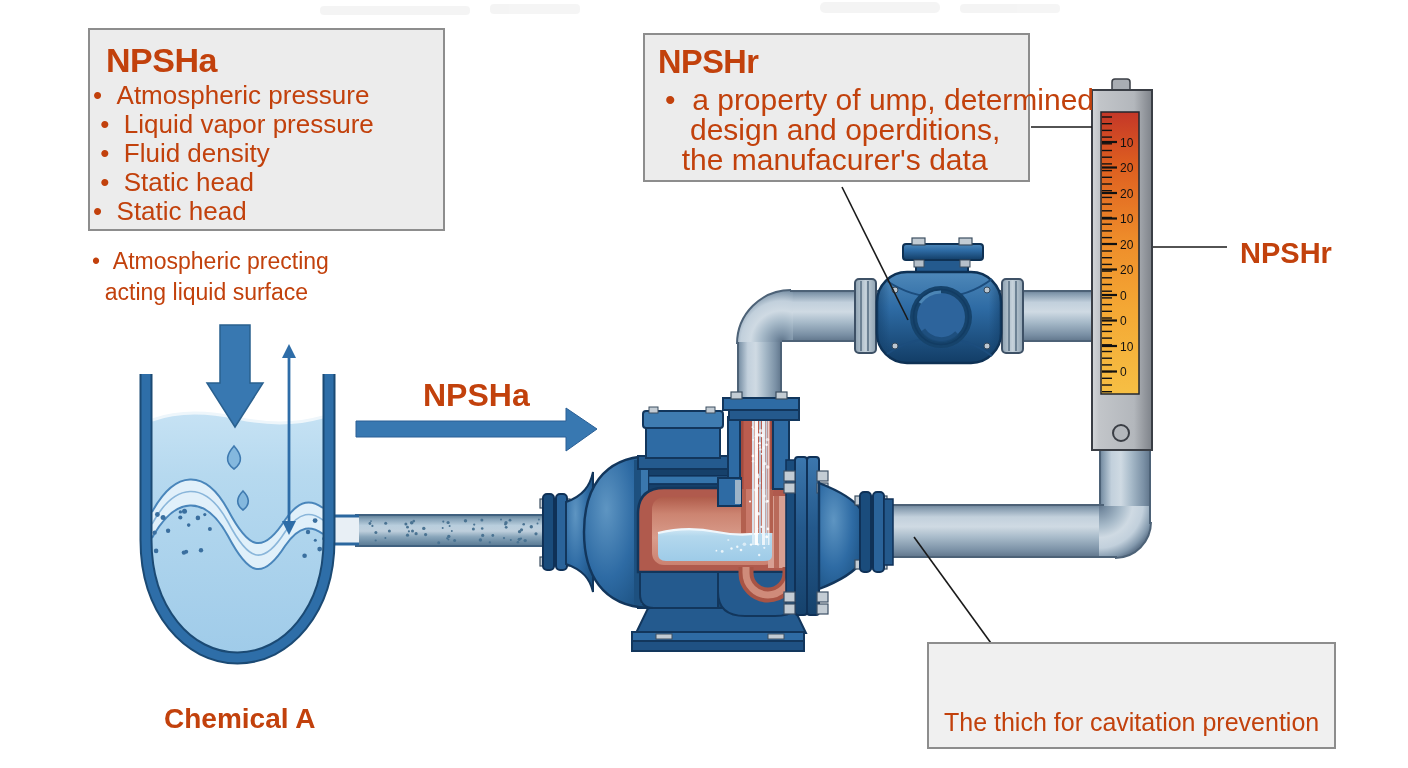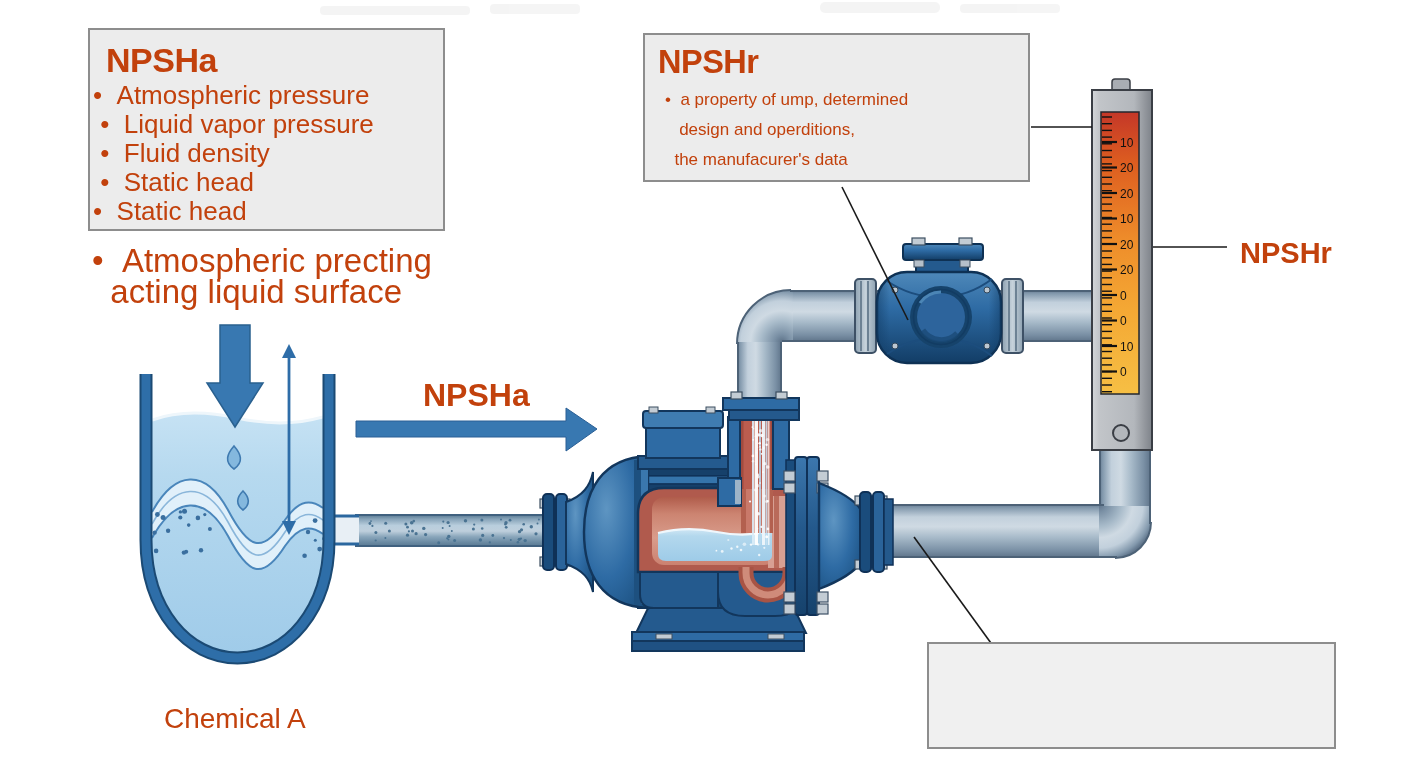--- a/index.html
+++ b/index.html
@@ -535,24 +535,25 @@
   <line x1="1031" y1="127" x2="1092" y2="127"></line>
   <line x1="1153" y1="247" x2="1227" y2="247"></line>
   <line x1="914" y1="537" x2="996" y2="650"></line>
 </g>
 </svg>
 
 <div class="box" style="left:88px;top:28px;width:357px;height:203px;"></div>
 <div class="t" style="left:106px;top:41px;font-size:34px;font-weight:bold;letter-spacing:-0.5px;">NPSHa</div>
 <div class="t" style="left:93px;top:81px;font-size:26px;line-height:29px;">•&nbsp;&nbsp;Atmospheric pressure<br>&nbsp;•&nbsp;&nbsp;Liquid vapor pressure<br>&nbsp;•&nbsp;&nbsp;Fluid density<br>&nbsp;•&nbsp;&nbsp;Static head<br>•&nbsp;&nbsp;Static head</div>
 
-<div class="t" style="left:92px;top:246px;font-size:33px;line-height:30.5px;">•&nbsp;&nbsp;Atmospheric precting<br>&nbsp;&nbsp;acting liquid surface</div>
+<div class="t" style="left:92px;top:246px;font-size:23px;line-height:30.5px;">•&nbsp;&nbsp;Atmospheric precting<br>&nbsp;&nbsp;acting liquid surface</div>
 
 <div class="box" style="left:643px;top:33px;width:387px;height:149px;"></div>
 <div class="t" style="left:658px;top:44px;font-size:32.5px;font-weight:bold;letter-spacing:-0.5px;">NPSHr</div>
-<div class="t" style="left:665px;top:85px;font-size:17px;line-height:29.8px;">•&nbsp;&nbsp;a property of ump, determined<br>&nbsp;&nbsp;&nbsp;design and operditions,<br>&nbsp;&nbsp;the manufacurer's data</div>
+<div class="t" style="left:665px;top:85px;font-size:30px;line-height:29.8px;">•&nbsp;&nbsp;a property of ump, determined<br>&nbsp;&nbsp;&nbsp;design and operditions,<br>&nbsp;&nbsp;the manufacurer's data</div>
 
 <div class="box" style="left:927px;top:642px;width:409px;height:107px;background:#f0f0f0;"></div>
-
-<div class="t" style="left:164px;top:703px;font-size:28px;font-weight:normal;">Chemical A</div>
+<div class="t" style="left:944px;top:708px;font-size:25px;">The thich for cavitation prevention</div>
+
+<div class="t" style="left:164px;top:703px;font-size:28px;font-weight:bold;">Chemical A</div>
 <div class="t" style="left:423px;top:377px;font-size:32px;font-weight:bold;">NPSHa</div>
 <div class="t" style="left:1240px;top:237px;font-size:29px;font-weight:bold;">NPSHr</div>
 </div>
 
 </body></html>

